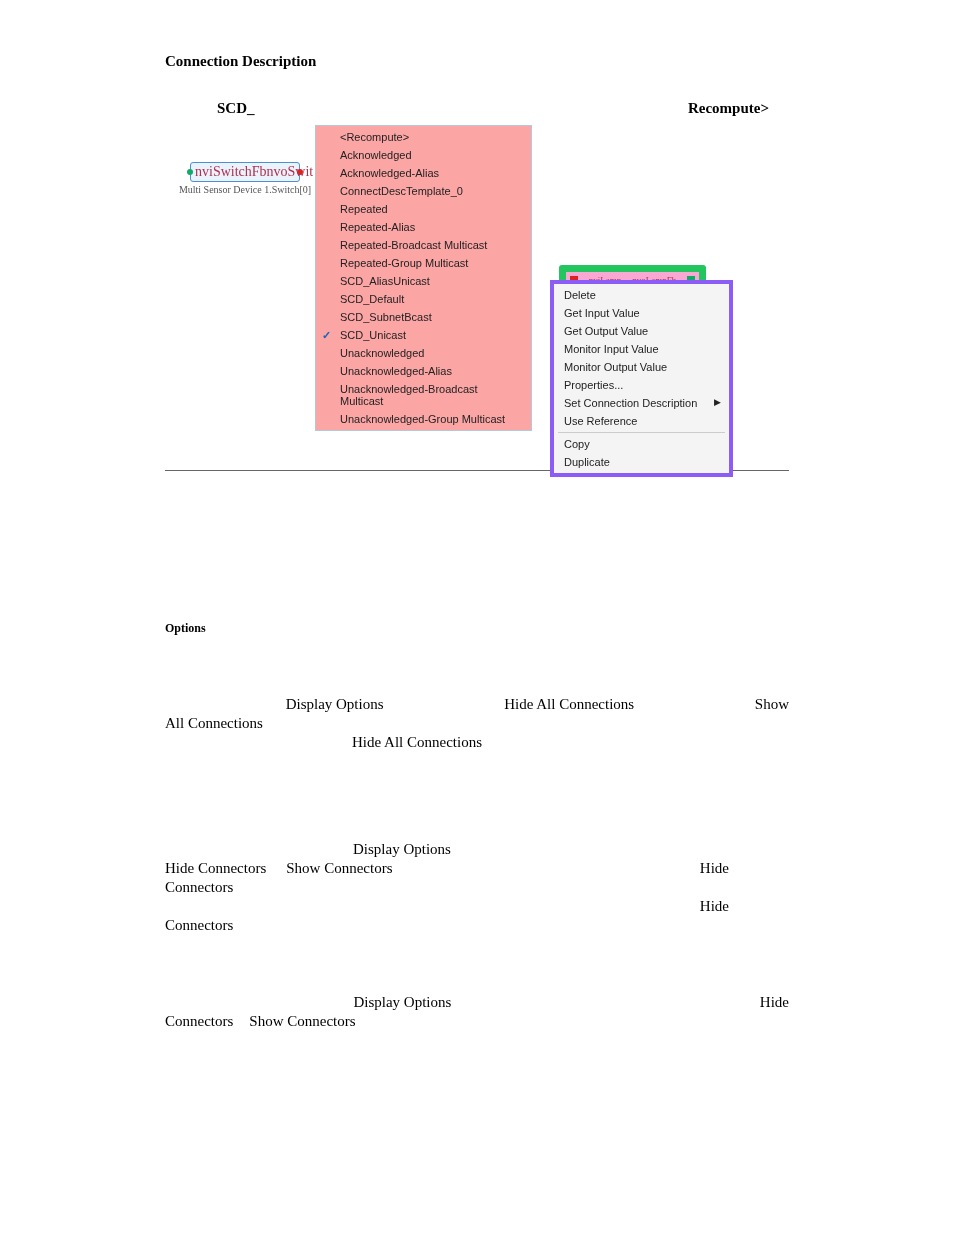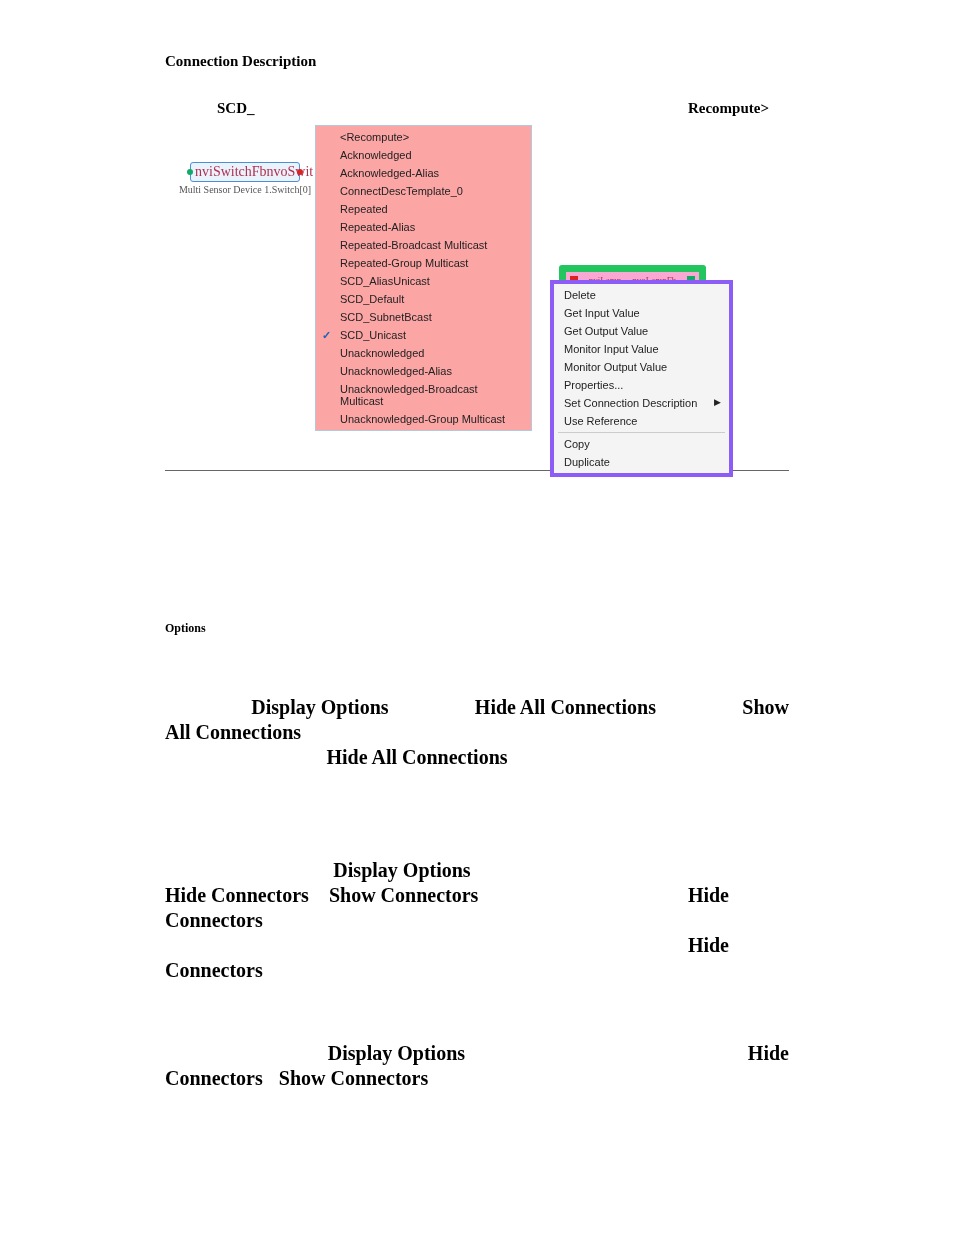--- a/index.html
+++ b/index.html
@@ -107,21 +107,21 @@
     color: #b03050;
     display:flex; justify-content:space-between; align-items:center;
     padding:0 4px;
   }
   .lamp-node .redbox { width:8px; height:8px; background:#d22; }
 
   .options-header { font-weight:bold; font-size:12px; margin-top:150px; margin-bottom:60px; }
 
   .flowline {
     display:flex; flex-wrap:wrap; justify-content:space-between;
-    font-size:20px; font-weight:bold;
+    font-size:15px; font-weight:normal;
     margin-bottom: 2px;
   }
   .flowline span { white-space: pre; }
   .flowblock { margin-bottom: 60px; }
 </style>
 </head>
 <body>
 
 <div class="page">
 

